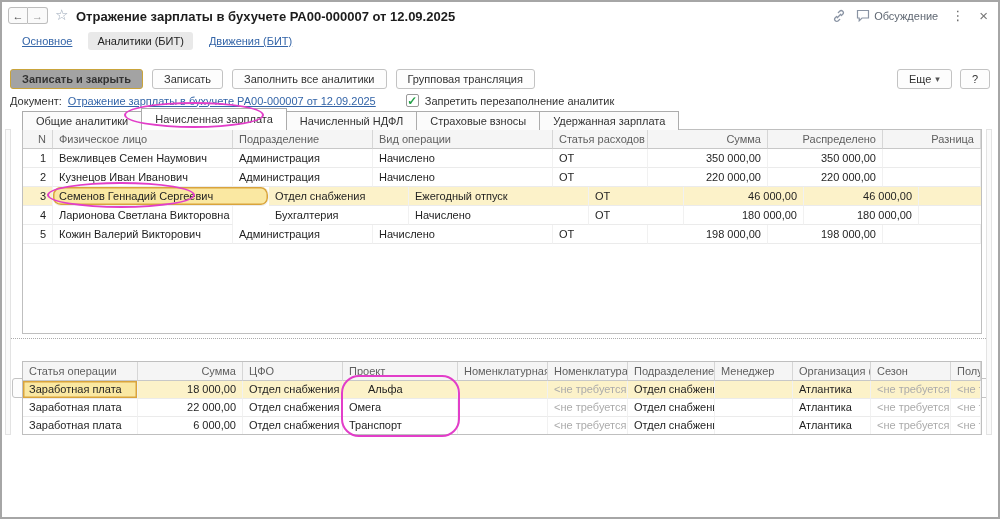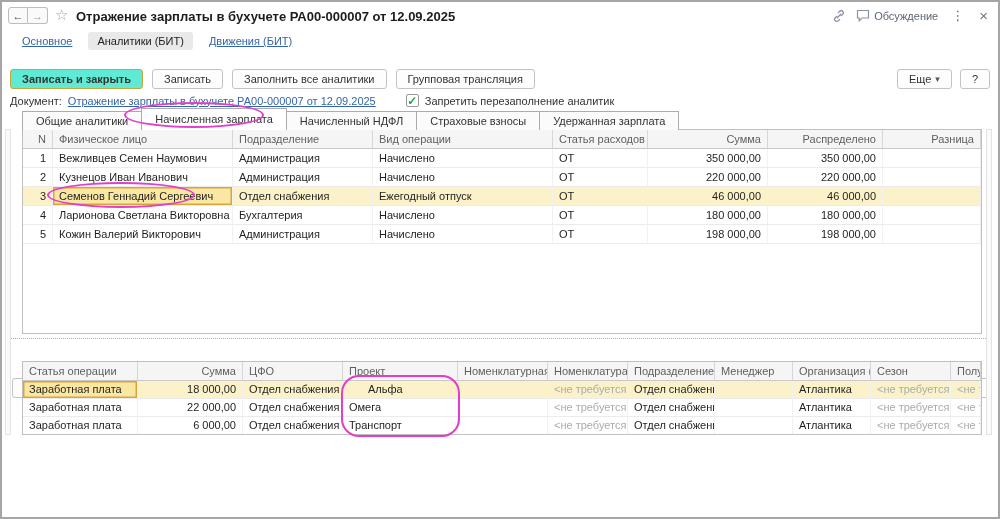--- a/index.html
+++ b/index.html
@@ -44,21 +44,21 @@
   
   .formtitle { position: absolute; top: 46px; left: 6px; font-size: 14px; color: #818181; }
   
   .toolbar { position: absolute; top: 67px; left: 8px; right: 8px; height: 21px; display: flex; gap: 9px; }
   .btn {
     height: 20px; padding: 0 11px; background: #fdfdfd; border: 1px solid #c3c3c3;
     border-radius: 3px; font-size: 11px; color: #333; display: inline-flex;
     align-items: center; justify-content: center; cursor: pointer; white-space: nowrap;
     font-family: "Liberation Sans", sans-serif;
   }
-  .btn.primary { background: #5eead4; border-color: #c9a43b; font-weight: bold; }
+  .btn.primary { background: #a3a3a3; border-color: #c9a43b; font-weight: bold; }
   .toolbar-right { position: absolute; right: 0; top: 0; display: flex; gap: 8px; }
   .caret { font-size: 9px; margin-left: 4px; color: #555; }
   
   .docrow { position: absolute; top: 92px; left: 8px; display: flex; align-items: center; }
   .doclabel { color: #333; }
   .doclink { color: #3465a8; text-decoration: underline; margin-left: 6px; cursor: pointer; white-space: nowrap; }
   .cbwrap { display: flex; align-items: center; margin-left: 30px; cursor: pointer; }
   .cbbox {
     width: 13px; height: 13px; border: 1px solid #999; border-radius: 2px; background: #fff;
     display: inline-flex; align-items: center; justify-content: center;
@@ -228,32 +228,32 @@
         <div class="tcell" style="width: 180px;">Кузнецов Иван Иванович</div>
         <div class="tcell" style="width: 140px;">Администрация</div>
         <div class="tcell" style="width: 180px;">Начислено</div>
         <div class="tcell" style="width: 95px;">ОТ</div>
         <div class="tcell" style="width: 120px; text-align: right;">220 000,00</div>
         <div class="tcell" style="width: 115px; text-align: right;">220 000,00</div>
         <div class="tcell" style="width: 98px; text-align: right;"></div>
       </div>
       <div class="trow tbodyrow sel">
         <div class="tcell" style="width: 30px; text-align: right;">3</div>
-        <div class="tcell cur" style="width: 180px;">Семенов Геннадий Сергеевич</div>
+        <div class="tcell cur" style="width: 216px; border-radius: 8px;">Семенов Геннадий Сергеевич</div>
         <div class="tcell" style="width: 140px;">Отдел снабжения</div>
         <div class="tcell" style="width: 180px;">Ежегодный отпуск</div>
         <div class="tcell" style="width: 95px;">ОТ</div>
         <div class="tcell" style="width: 120px; text-align: right;">46 000,00</div>
         <div class="tcell" style="width: 115px; text-align: right;">46 000,00</div>
         <div class="tcell" style="width: 98px; text-align: right;"></div>
       </div>
       <div class="trow tbodyrow">
         <div class="tcell" style="width: 30px; text-align: right;">4</div>
         <div class="tcell" style="width: 180px;">Ларионова Светлана Викторовна</div>
-        <div class="tcell" style="width: 140px;">Бухгалтерия</div>
+        <div class="tcell" style="width: 140px; margin-left: 36px;">Бухгалтерия</div>
         <div class="tcell" style="width: 180px;">Начислено</div>
         <div class="tcell" style="width: 95px;">ОТ</div>
         <div class="tcell" style="width: 120px; text-align: right;">180 000,00</div>
         <div class="tcell" style="width: 115px; text-align: right;">180 000,00</div>
         <div class="tcell" style="width: 98px; text-align: right;"></div>
       </div>
       <div class="trow tbodyrow">
         <div class="tcell" style="width: 30px; text-align: right;">5</div>
         <div class="tcell" style="width: 180px;">Кожин Валерий Викторович</div>
         <div class="tcell" style="width: 140px;">Администрация</div>

